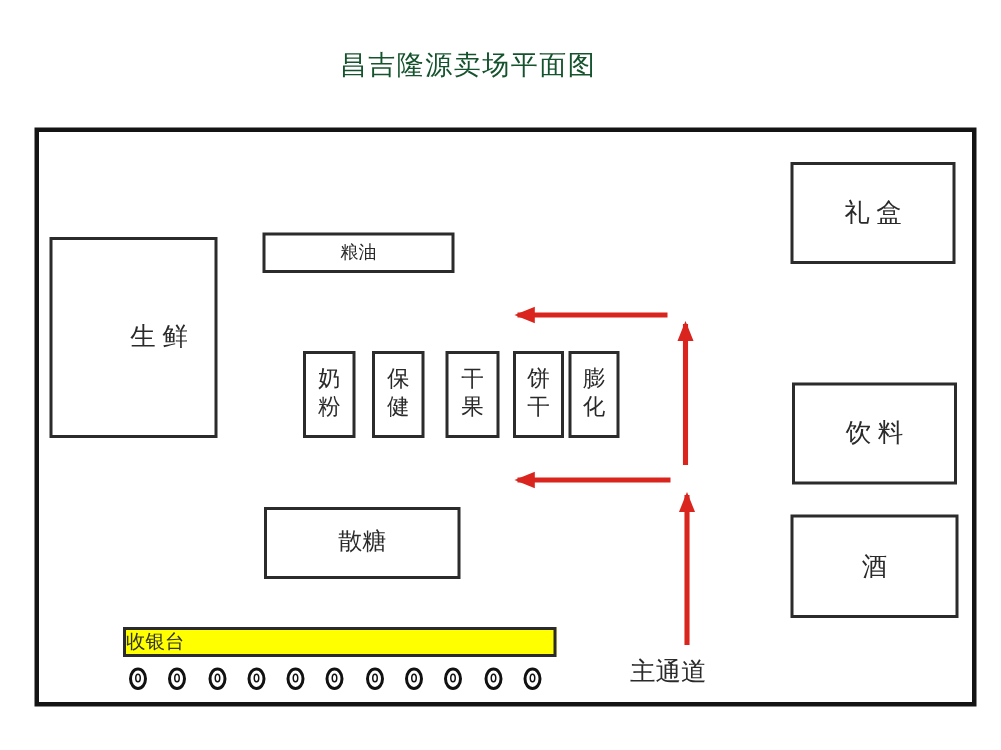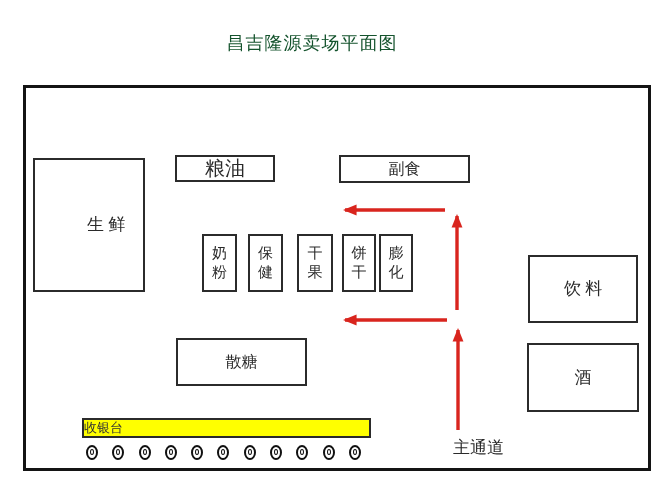--- a/index.html
+++ b/index.html
@@ -44,21 +44,21 @@
     display: flex;
     align-items: center;
     justify-content: center;
     font-size: 17px;
     color: #2a2a2a;
     white-space: pre-line;
     text-align: center;
     line-height: 1.25;
   }
   .box-fresh     { left: 33px;  top: 158px; width: 112px; height: 134px; padding-left: 34px; }
-  .box-grain     { left: 175px; top: 155px; width: 100px; height: 27px;  font-size: 20px; text-align: center; }
+  .box-grain     { left: 175px; top: 155px; width: 128px; height: 27px;  font-size: 12px; text-align: center; }
   .box-nonstaple { left: 339px; top: 155px; width: 131px; height: 28px;  font-size: 16px; }
   .box-gift      { left: 527px; top: 108px; width: 110px; height: 68px; }
   .box-beverage  { left: 528px; top: 255px; width: 110px; height: 68px; }
   .box-cooked    { left: 33px;  top: 318px; width: 113px; height: 68px; }
   .box-candy     { left: 176px; top: 338px; width: 131px; height: 48px; font-size: 16px; }
   .box-liquor    { left: 527px; top: 343px; width: 112px; height: 69px; }
   .box-small     { top: 234px; height: 58px; font-size: 15px; line-height: 1.3; }
   .box-milk      { left: 202px; width: 35px; }
   .box-health    { left: 248px; width: 35px; }
   .box-dried     { left: 297px; width: 36px; }
@@ -102,21 +102,21 @@
     height: 6px;
     box-sizing: border-box;
     border: 1.5px solid #111;
     border-radius: 50%;
   }
   .aisle-label {
     position: absolute;
     left: 420px;
     top: 436px;
     width: 84px;
-    text-align: right;
+    text-align: left;
     font-size: 17px;
     color: #2a2a2a;
   }
   .arrow-layer {
     position: absolute;
     left: 0;
     top: 0;
     width: 667px;
     height: 500px;
     pointer-events: none;
@@ -126,21 +126,21 @@
 <body>
 
 <div class="page">
 
   <div class="title">昌吉隆源卖场平面图</div>
 
   <div class="plan-border"></div>
 
   <div class="box box-fresh">生 鲜</div>
   <div class="box box-grain">粮油</div>
-  <div class="box box-nonstaple">副食</div>
+  <div class="box box-gift">礼 盒</div>
 
   <div class="box box-small box-milk">奶
 粉</div>
   <div class="box box-small box-health">保
 健</div>
   <div class="box box-small box-dried">干
 果</div>
   <div class="box box-small box-biscuit">饼
 干</div>
   <div class="box box-small box-puffed">膨

